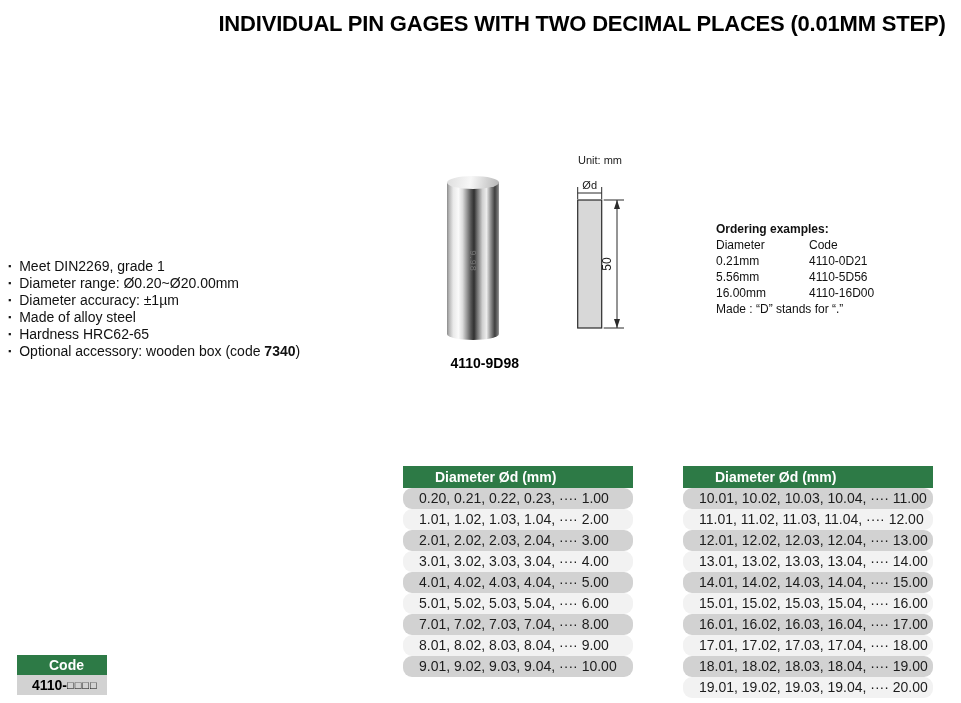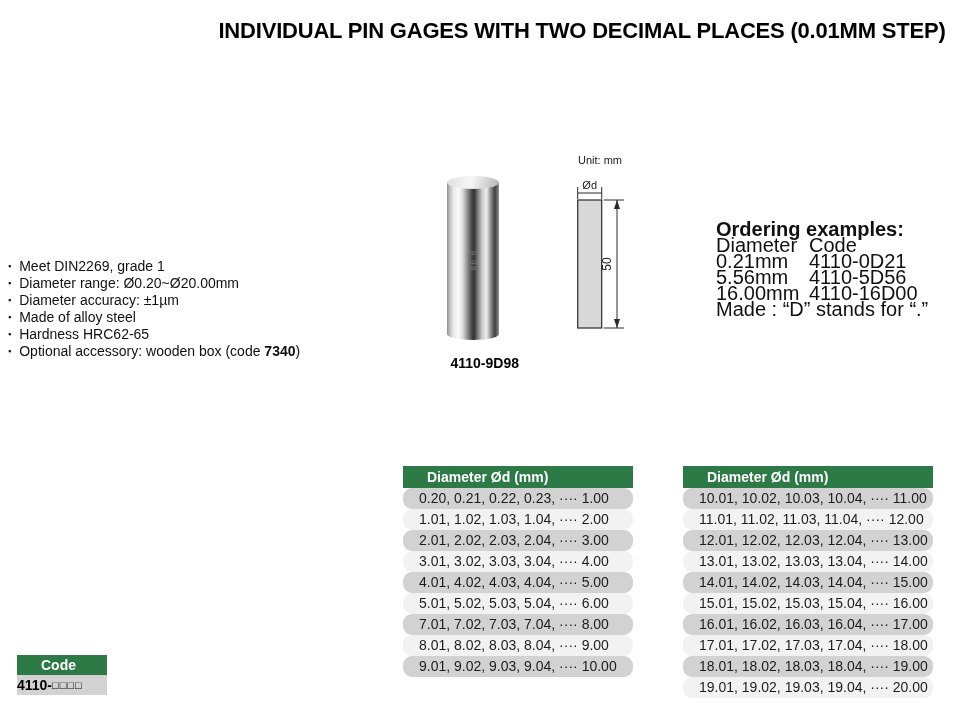--- a/index.html
+++ b/index.html
@@ -4,21 +4,21 @@
 <style>
   :root{
     --green:#2d7a46;
     --row_dark:#d2d2d2;
     --row_light:#f2f2f2;
   }
   *{margin:0;padding:0;box-sizing:border-box;}
   body{background:#ffffff;font-family:"Liberation Sans",sans-serif;}
   .page{position:relative;width:961px;height:703px;background:#ffffff;overflow:hidden;color:#111;}
 
-  .title{position:absolute;left:211px;top:18px;width:742px;text-align:center;
+  .title{position:absolute;left:211px;top:11px;width:742px;text-align:center;
          font-size:22px;font-weight:bold;letter-spacing:-0.2px;color:#000;white-space:nowrap;}
 
   .features{position:absolute;left:8px;top:258px;list-style:none;font-size:14px;color:#111;}
   .features li{line-height:17px;white-space:nowrap;}
   .blt{font-size:9px;margin-right:8px;vertical-align:2px;color:#111;}
 
   
   .pin{position:absolute;left:447px;top:176px;width:52px;height:164px;}
   .pin-body{position:absolute;left:0;top:6px;width:52px;height:158px;
     border-radius:0 0 26px 26px / 0 0 6px 6px;
@@ -33,39 +33,39 @@
     font-weight:bold;font-size:14px;color:#000;}
 
   
   .drawing{position:absolute;left:565px;top:150px;}
   .dtxt{font-size:11px;fill:#1a1a1a;font-family:"Liberation Sans",sans-serif;}
   .dnum{font-size:12px;fill:#1a1a1a;font-family:"Liberation Sans",sans-serif;}
   .dline{stroke:#2b2b2b;stroke-width:1;}
   .darrow{fill:#2b2b2b;}
 
   
-  .ordering{position:absolute;left:716px;top:221px;font-size:20px;color:#111;}
+  .ordering{position:absolute;left:716px;top:221px;font-size:12px;color:#111;}
   .ordering>div{line-height:16px;white-space:nowrap;}
   .ord-title{font-weight:bold;}
   .c1{display:inline-block;width:93px;}
 
   
   .dtable{position:absolute;top:466px;}
   .t-left{left:403px;width:230px;}
   .t-right{left:683px;width:250px;}
   .thead{background:var(--green);color:#fff;font-weight:bold;font-size:14px;
-         height:22px;line-height:22px;padding-left:24px;}
+         height:22px;line-height:22px;padding-left:32px;}
   .trow{height:21px;line-height:21px;padding-left:16px;font-size:14px;color:#1c1c1c;
         background:var(--row_light);white-space:nowrap;border-radius:9px;}
   .tbody .trow:nth-child(odd){background:var(--row_dark);}
 
   
   .codebox{position:absolute;left:17px;top:655px;width:90px;}
   .codebox .thead{height:20px;line-height:20px;}
-  .code-val{background:var(--row_dark);height:20px;line-height:20px;padding-left:0;
+  .code-val{background:var(--row_dark);height:20px;line-height:20px;padding-left:15px;
             font-weight:bold;font-size:14px;color:#000;}
   .boxes{font-size:11px;letter-spacing:1px;vertical-align:1px;font-weight:bold;}
 </style>
 </head>
 <body>
 
 <div class="page">
 
   <div class="title">INDIVIDUAL PIN GAGES WITH TWO DECIMAL PLACES (0.01MM STEP)</div>
 

